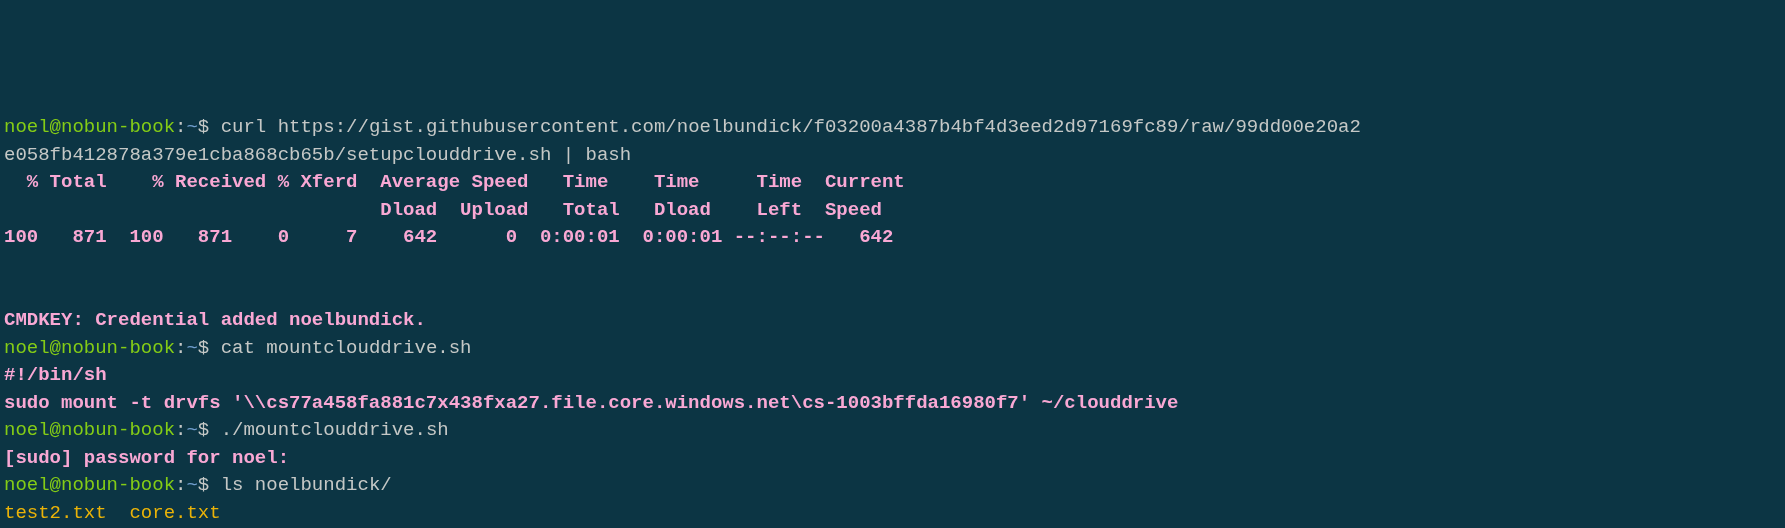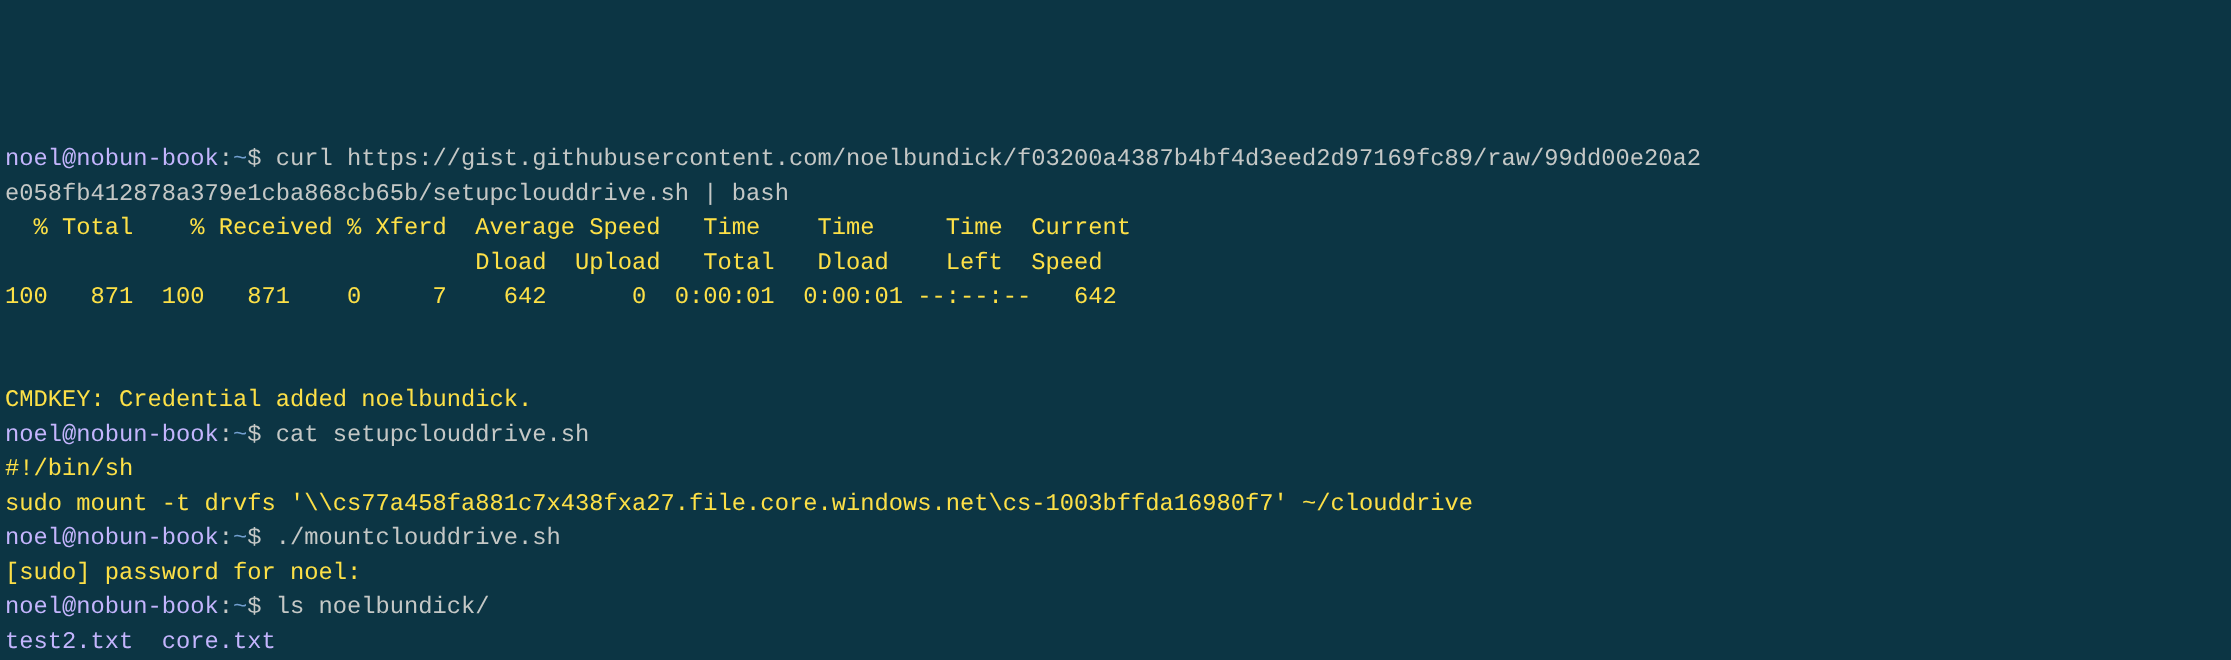--- a/index.html
+++ b/index.html
@@ -13,52 +13,53 @@
       font-size: 19px;
       line-height: 1.45;
       color: #c5c8c6;
       padding: 4px 4px;
       width: 1785px;
       height: 528px;
       overflow: hidden;
       white-space: pre;
     }
     .prompt-user {
-      color: #c4b5fd;
+      color: #84cc16;
     }
     .prompt-path {
       color: #729fcf;
     }
     .prompt-dollar {
       color: #c5c8c6;
     }
     .cmd {
       color: #c5c8c6;
     }
     .output {
-      color: #fde047;
+      color: #f9a8d4;
+      font-weight: bold;
     }
     .file-red {
-      color: #c4b5fd;
+      color: #eab308;
     }
   </style>
 </head>
 <body>
 
 
 
 <div><span><span class="prompt-user">noel@nobun-book</span><span class="cmd">:</span><span class="prompt-path">~</span><span class="prompt-dollar">$ </span><span class="cmd">curl https://gist.githubusercontent.com/noelbundick/f03200a4387b4bf4d3eed2d97169fc89/raw/99dd00e20a2</span></span>
 <span class="cmd">e058fb412878a379e1cba868cb65b/setupclouddrive.sh | bash</span>
 <span class="output">  % Total    % Received % Xferd  Average Speed   Time    Time     Time  Current</span>
 <span class="output">                                 Dload  Upload   Total   Dload    Left  Speed</span>
 <span class="output">100   871  100   871    0     7    642      0  0:00:01  0:00:01 --:--:--   642</span>
 <span class="output"></span>
 <span class="output"></span>
 <span class="output">CMDKEY: Credential added noelbundick.</span>
-<span><span class="prompt-user">noel@nobun-book</span><span class="cmd">:</span><span class="prompt-path">~</span><span class="prompt-dollar">$ </span><span class="cmd">cat setupclouddrive.sh</span></span>
+<span><span class="prompt-user">noel@nobun-book</span><span class="cmd">:</span><span class="prompt-path">~</span><span class="prompt-dollar">$ </span><span class="cmd">cat mountclouddrive.sh</span></span>
 <span class="output">#!/bin/sh</span>
 <span class="output">sudo mount -t drvfs '\\cs77a458fa881c7x438fxa27.file.core.windows.net\cs-1003bffda16980f7' ~/clouddrive</span>
 <span><span class="prompt-user">noel@nobun-book</span><span class="cmd">:</span><span class="prompt-path">~</span><span class="prompt-dollar">$ </span><span class="cmd">./mountclouddrive.sh</span></span>
 <span class="output">[sudo] password for noel:</span>
 <span><span class="prompt-user">noel@nobun-book</span><span class="cmd">:</span><span class="prompt-path">~</span><span class="prompt-dollar">$ </span><span class="cmd">ls noelbundick/</span></span>
 <span><span class="file-red">test2.txt</span><span>  </span><span class="file-red">core.txt</span></span>
 </div>
 
 
 

